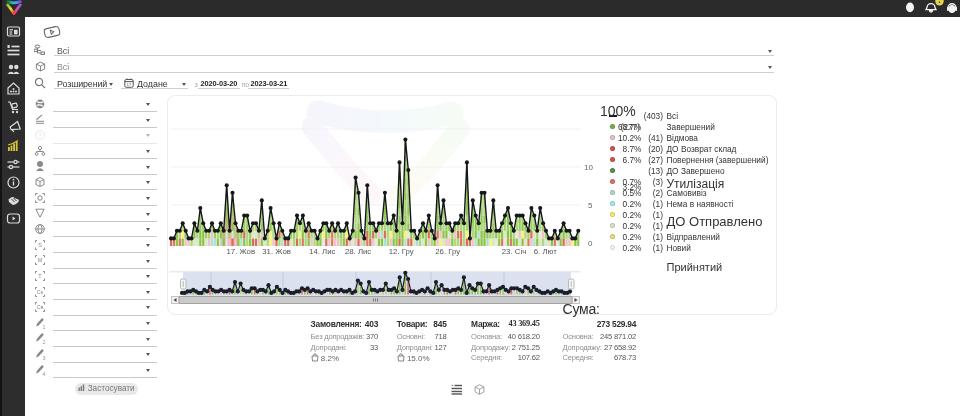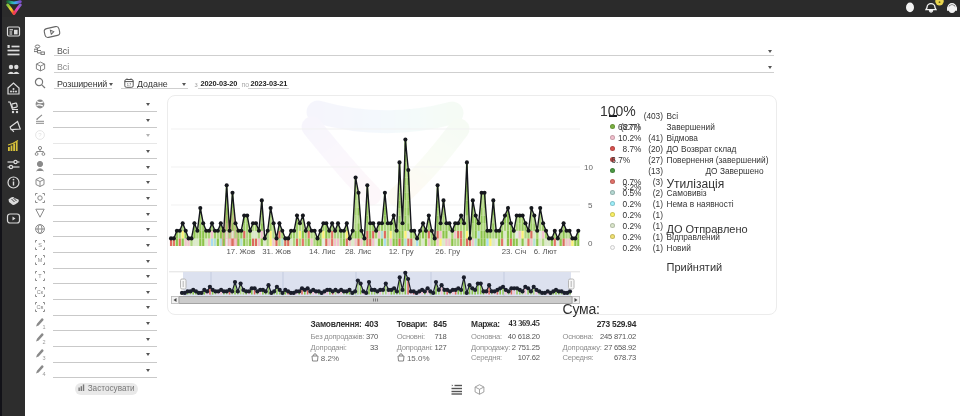--- a/index.html
+++ b/index.html
@@ -1291,43 +1291,43 @@
 <div style="position:absolute;left:666.5px;top:122.2px;font-size:8.3px;color:#333;white-space:nowrap;">Завершений</div>
 <div style="position:absolute;left:610px;top:135.3px;width:5px;height:5px;border-radius:50%;background:#f3c0ce;border:0.5px solid rgba(0,0,0,0.18);"></div>
 <div style="position:absolute;left:600px;top:133.2px;width:41.5px;text-align:right;font-size:8.3px;color:#333;">10.2%</div>
 <div style="position:absolute;left:620px;top:133.2px;width:43px;text-align:right;font-size:8.3px;color:#333;">(41)</div>
 <div style="position:absolute;left:666.5px;top:133.2px;font-size:8.3px;color:#333;white-space:nowrap;">Відмова</div>
 <div style="position:absolute;left:610px;top:146.3px;width:5px;height:5px;border-radius:50%;background:#d9534f;border:0.5px solid rgba(0,0,0,0.18);"></div>
 <div style="position:absolute;left:600px;top:144.2px;width:41.5px;text-align:right;font-size:8.3px;color:#333;">8.7%</div>
 <div style="position:absolute;left:620px;top:144.2px;width:43px;text-align:right;font-size:8.3px;color:#333;">(20)</div>
 <div style="position:absolute;left:666.5px;top:144.2px;font-size:8.3px;color:#333;white-space:nowrap;">ДО Возврат склад</div>
 <div style="position:absolute;left:610px;top:157.3px;width:5px;height:5px;border-radius:50%;background:#d9534f;border:0.5px solid rgba(0,0,0,0.18);"></div>
-<div style="position:absolute;left:600px;top:155.2px;width:41.5px;text-align:center;font-size:8.3px;color:#333;">6.7%</div>
+<div style="position:absolute;left:600px;top:155.2px;width:41.5px;text-align:right;font-size:8.3px;color:#333;">6.7%</div>
 <div style="position:absolute;left:620px;top:155.2px;width:43px;text-align:right;font-size:8.3px;color:#333;">(27)</div>
 <div style="position:absolute;left:666.5px;top:155.2px;font-size:8.3px;color:#333;white-space:nowrap;">Повернення (завершений)</div>
 <div style="position:absolute;left:610px;top:168.3px;width:5px;height:5px;border-radius:50%;background:#4c9a43;border:0.5px solid rgba(0,0,0,0.18);"></div>
 <div style="position:absolute;left:600px;top:166.2px;width:41.5px;text-align:right;font-size:8.3px;color:#333;margin-top:16px;">3.2%</div>
 <div style="position:absolute;left:620px;top:166.2px;width:43px;text-align:right;font-size:8.3px;color:#333;">(13)</div>
-<div style="position:absolute;left:666.5px;top:166.2px;font-size:8.3px;color:#333;white-space:nowrap;margin-left:39px;">ДО Завершено</div>
+<div style="position:absolute;left:666.5px;top:166.2px;font-size:8.3px;color:#333;white-space:nowrap;">ДО Завершено</div>
 <div style="position:absolute;left:610px;top:179.3px;width:5px;height:5px;border-radius:50%;background:#e2726a;border:0.5px solid rgba(0,0,0,0.18);"></div>
 <div style="position:absolute;left:600px;top:177.2px;width:41.5px;text-align:right;font-size:8.3px;color:#333;">0.7%</div>
 <div style="position:absolute;left:620px;top:177.2px;width:43px;text-align:right;font-size:8.3px;color:#333;">(3)</div>
 <div style="position:absolute;left:666.5px;top:177.2px;font-size:12px;color:#333;white-space:nowrap;">Утилізація</div>
 <div style="position:absolute;left:610px;top:190.3px;width:5px;height:5px;border-radius:50%;background:#b5d9d3;border:0.5px solid rgba(0,0,0,0.18);"></div>
 <div style="position:absolute;left:600px;top:188.2px;width:41.5px;text-align:right;font-size:8.3px;color:#333;">0.5%</div>
 <div style="position:absolute;left:620px;top:188.2px;width:43px;text-align:right;font-size:8.3px;color:#333;">(2)</div>
 <div style="position:absolute;left:666.5px;top:188.2px;font-size:8.3px;color:#333;white-space:nowrap;">Самовивіз</div>
 <div style="position:absolute;left:610px;top:201.3px;width:5px;height:5px;border-radius:50%;background:#9ff0fb;border:0.5px solid rgba(0,0,0,0.18);"></div>
 <div style="position:absolute;left:600px;top:199.2px;width:41.5px;text-align:right;font-size:8.3px;color:#333;">0.2%</div>
 <div style="position:absolute;left:620px;top:199.2px;width:43px;text-align:right;font-size:8.3px;color:#333;">(1)</div>
 <div style="position:absolute;left:666.5px;top:199.2px;font-size:8.3px;color:#333;white-space:nowrap;">Нема в наявності</div>
 <div style="position:absolute;left:610px;top:212.3px;width:5px;height:5px;border-radius:50%;background:#fbf267;border:0.5px solid rgba(0,0,0,0.18);"></div>
 <div style="position:absolute;left:600px;top:210.2px;width:41.5px;text-align:right;font-size:8.3px;color:#333;">0.2%</div>
 <div style="position:absolute;left:620px;top:210.2px;width:43px;text-align:right;font-size:8.3px;color:#333;">(1)</div>
-<div style="position:absolute;left:666.5px;top:223px;font-size:11px;color:#333;white-space:nowrap;">ДО Отправлено</div>
+<div style="position:absolute;left:666.5px;top:214px;font-size:13px;color:#333;white-space:nowrap;">ДО Отправлено</div>
 <div style="position:absolute;left:610px;top:223.3px;width:5px;height:5px;border-radius:50%;background:#dbe7cb;border:0.5px solid rgba(0,0,0,0.18);"></div>
 <div style="position:absolute;left:600px;top:221.2px;width:41.5px;text-align:right;font-size:8.3px;color:#333;">0.2%</div>
 <div style="position:absolute;left:620px;top:221.2px;width:43px;text-align:right;font-size:8.3px;color:#333;">(1)</div>
 <div style="position:absolute;left:666.5px;top:225px;font-size:11px;color:#333;white-space:nowrap;margin-top:36px;">Прийнятий</div>
 <div style="position:absolute;left:610px;top:234.3px;width:5px;height:5px;border-radius:50%;background:#f1e272;border:0.5px solid rgba(0,0,0,0.18);"></div>
 <div style="position:absolute;left:600px;top:232.2px;width:41.5px;text-align:right;font-size:8.3px;color:#333;">0.2%</div>
 <div style="position:absolute;left:620px;top:232.2px;width:43px;text-align:right;font-size:8.3px;color:#333;">(1)</div>
 <div style="position:absolute;left:666.5px;top:232.2px;font-size:8.3px;color:#333;white-space:nowrap;">Відправлений</div>
 <div style="position:absolute;left:610px;top:245.3px;width:5px;height:5px;border-radius:50%;background:#f8f8f8;border:0.5px solid #ccc;"></div>
 <div style="position:absolute;left:600px;top:243.2px;width:41.5px;text-align:right;font-size:8.3px;color:#333;">0.2%</div>

